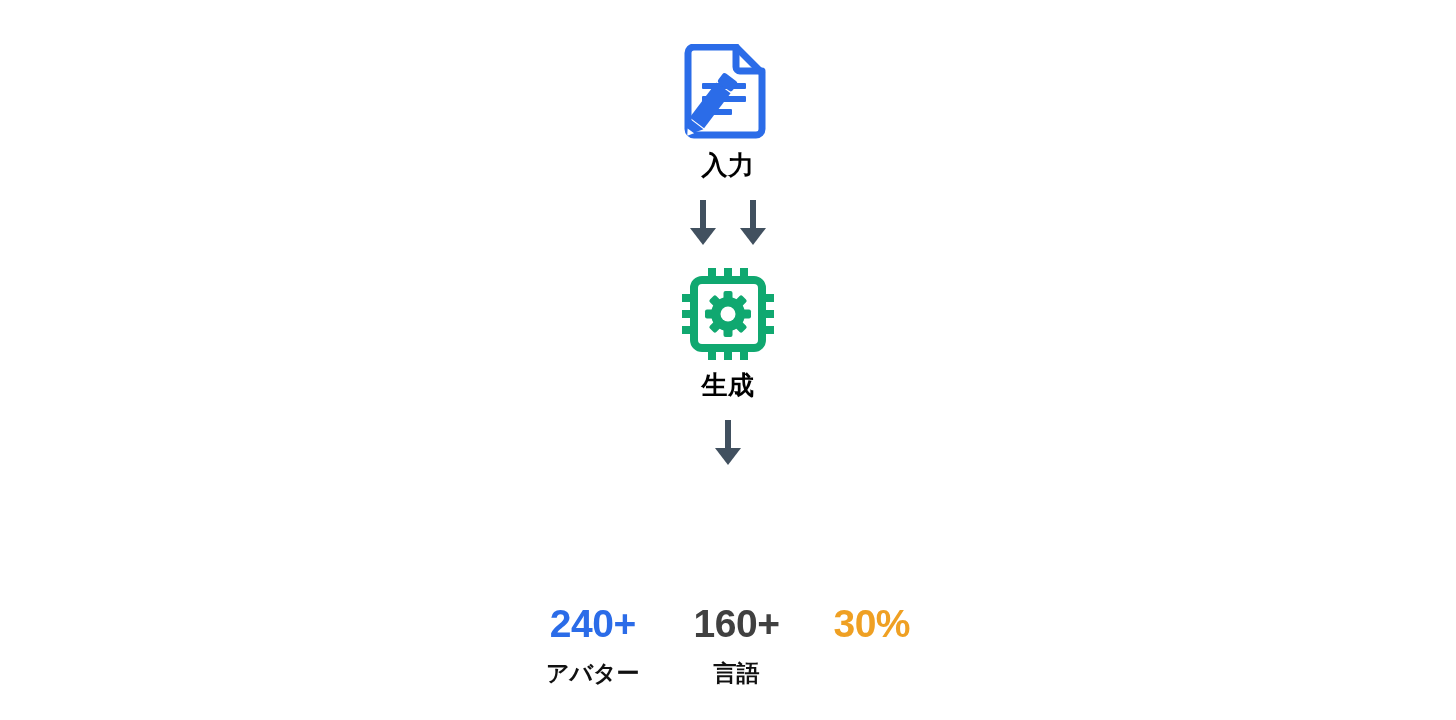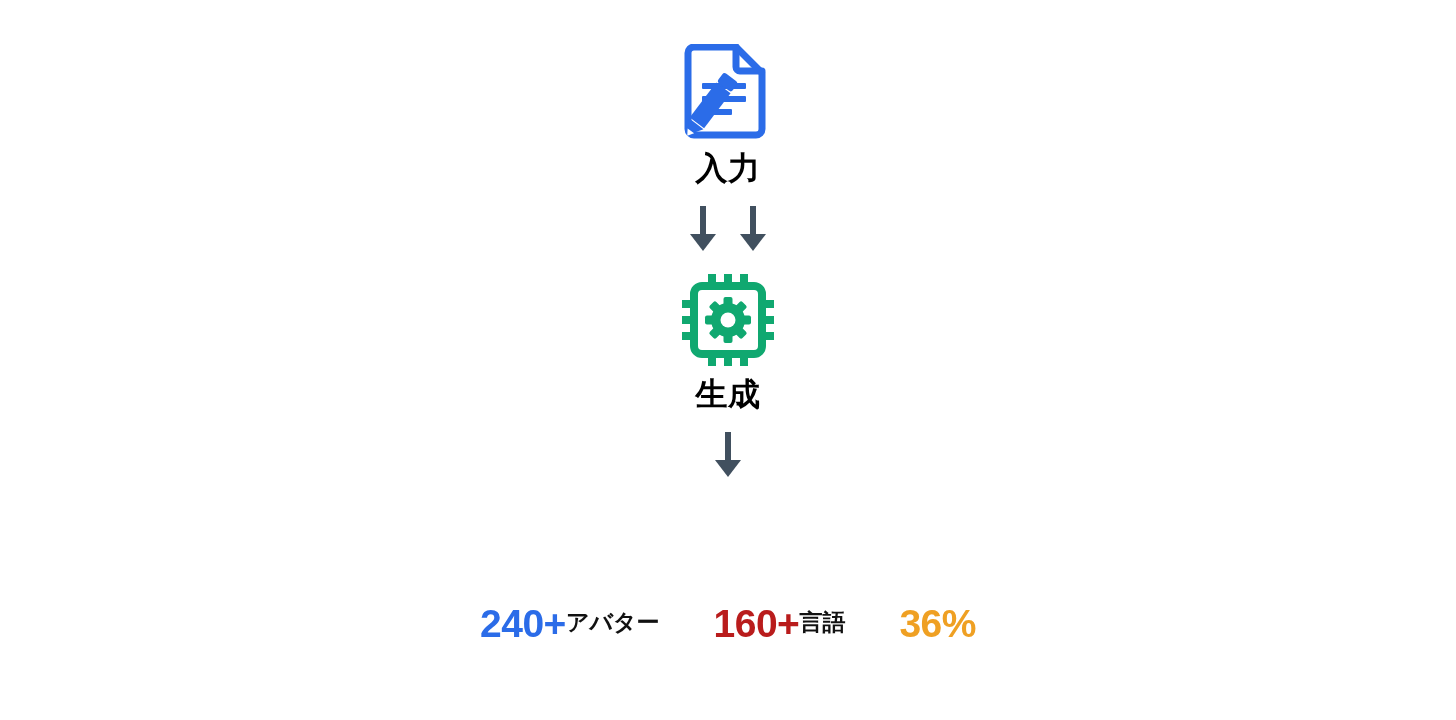--- a/index.html
+++ b/index.html
@@ -37,21 +37,21 @@
     align-items: center;
   }
 
   .step-icon {
     display: block;
     line-height: 0;
   }
 
   .step-label {
     margin-top: 10px;
-    font-size: 32px;
+    font-size: 26px;
     font-weight: bold;
     color: #000000;
     letter-spacing: 0.5px;
     line-height: 1;
     white-space: nowrap;
   }
 
   
   .arrow-row {
     display: flex;
@@ -69,40 +69,40 @@
     right: 0;
     top: 604px;
     display: flex;
     justify-content: center;
     align-items: flex-start;
     gap: 54px;
   }
 
   .stat {
     display: flex;
+    flex-direction: column;
     align-items: center;
     min-width: 60px;
   }
 
   .stat-value {
     font-size: 39px;
     font-weight: bold;
     line-height: 1.05;
     white-space: nowrap;
     letter-spacing: -0.5px;
   }
 
   .stat-label {
-    margin-top: 0;
+    margin-top: 16px;
     font-size: 23px;
     font-weight: bold;
     color: #111111;
     line-height: 1.1;
     white-space: nowrap;
-    font-family: Liberation Mono, monospace;
   }
 </style>
 </head>
 <body>
 
 <div id="infographic">
 
   <div class="flow">
 
     <div class="step">
@@ -195,24 +195,24 @@
   </div>
 
   <div class="stats">
 
     <div class="stat">
       <span class="stat-value" style="color:#2B6CE8">240+</span>
       <span class="stat-label">アバター</span>
     </div>
 
     <div class="stat">
-      <span class="stat-value" style="color:#b91c1c">160+</span>
+      <span class="stat-value" style="color:#404040">160+</span>
       <span class="stat-label">言語</span>
     </div>
 
 
     <div class="stat">
-      <span class="stat-value" style="color:#EFA023">36%</span>
+      <span class="stat-value" style="color:#EFA023">30%</span>
     </div>
 
   </div>
 
 </div>
 
 </body></html>

